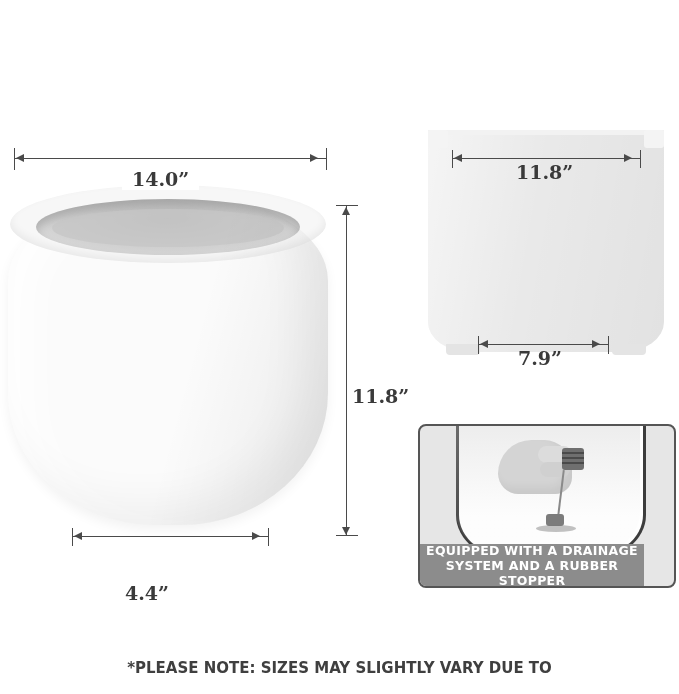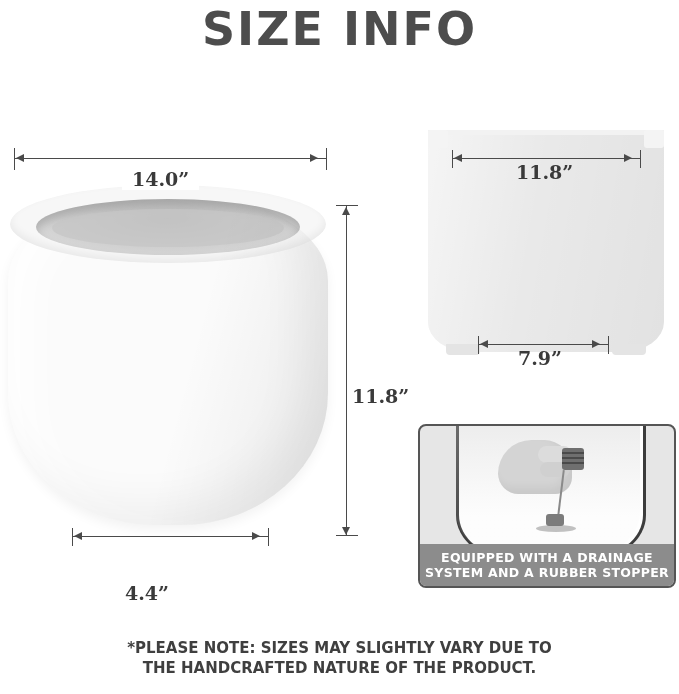--- a/index.html
+++ b/index.html
@@ -324,21 +324,21 @@
     top: 99px;
     width: 40px;
     height: 7px;
     background: rgba(120,120,120,0.45);
     border-radius: 50%;
   }
   .drain-banner {
     position: absolute;
     left: 0;
     bottom: 0;
-    width: 254px;
+    width: 224px;
     height: 42px;
     background: #8c8c8c;
     display: flex;
     flex-direction: column;
     align-items: center;
     justify-content: center;
     color: #ffffff;
     font-size: 12.5px;
     font-weight: bold;
     letter-spacing: 0.3px;
@@ -359,21 +359,20 @@
     color: #3f3f3f;
     line-height: 20px;
     font-family: "DejaVu Sans", sans-serif;
   }
 </style>
 </head>
 <body>
 
 <div id="page">
 
-  <div class="title">SIZE INFO</div>
 
   <div class="pot-wrap">
     <div class="pot-body"></div>
     <div class="pot-rim"></div>
     <div class="pot-inner"></div>
     <div class="pot-inner-soil"></div>
     <div class="pot-shade"></div>
   </div>
 
   <div>
@@ -445,16 +444,15 @@
     <div class="hole"></div>
     <div class="hole-shadow"></div>
     <div class="drain-banner">
       <span>EQUIPPED WITH A DRAINAGE</span>
       <span>SYSTEM AND A RUBBER STOPPER</span>
     </div>
   </div>
 
   <div class="footnote">
     <div>*PLEASE NOTE: SIZES MAY SLIGHTLY VARY DUE TO</div>
-    <div>THE HANDCRAFTED NATURE OF THE PRODUCT.</div>
   </div>
 
 </div>
 
 </body></html>

